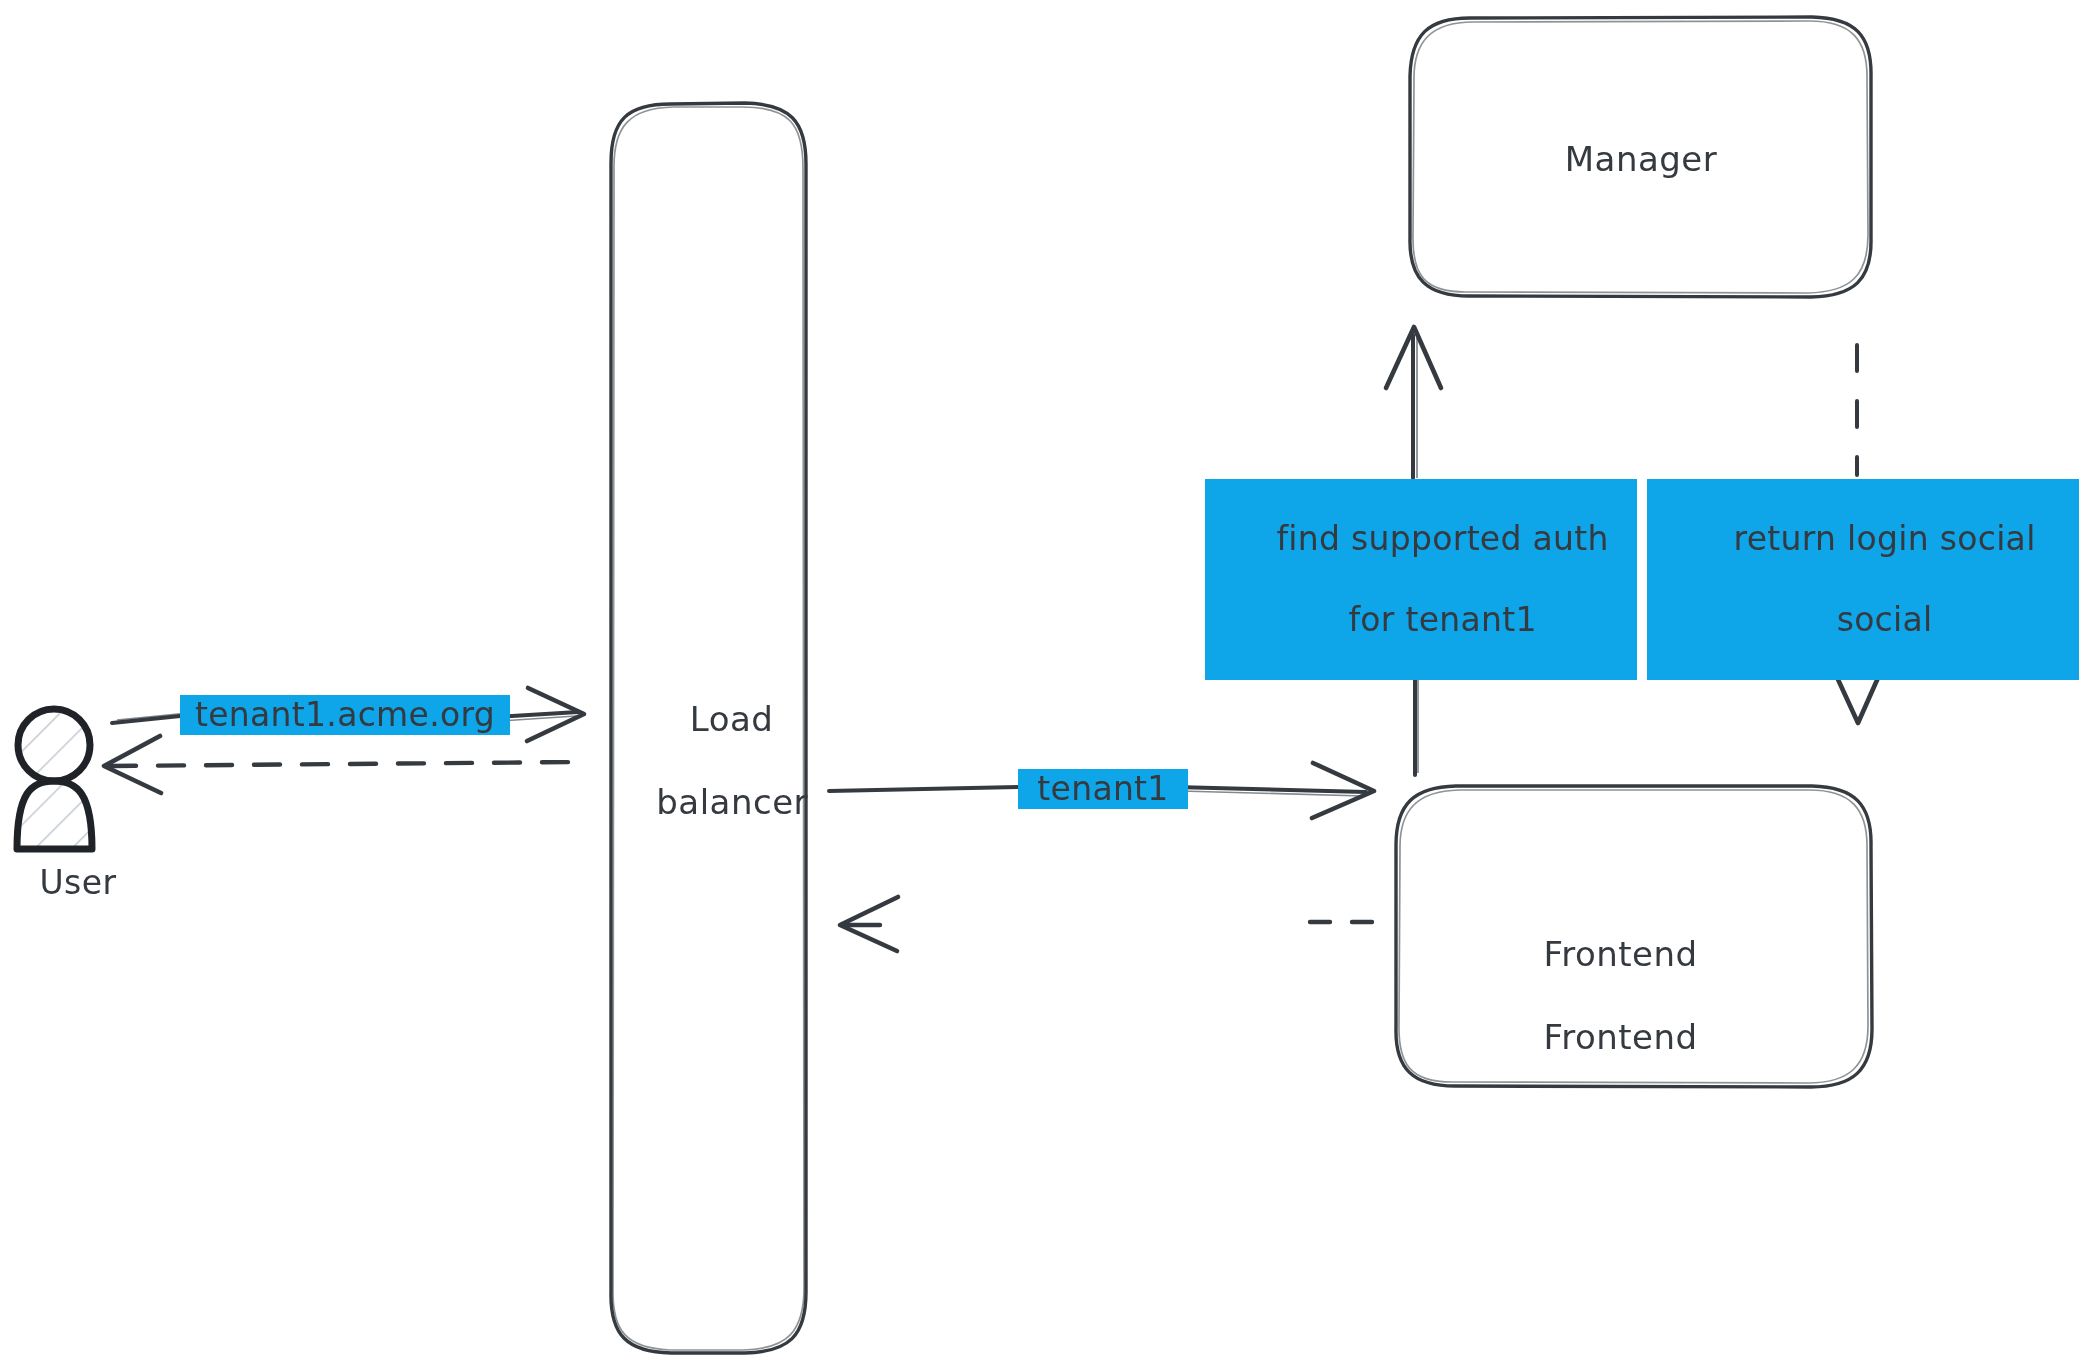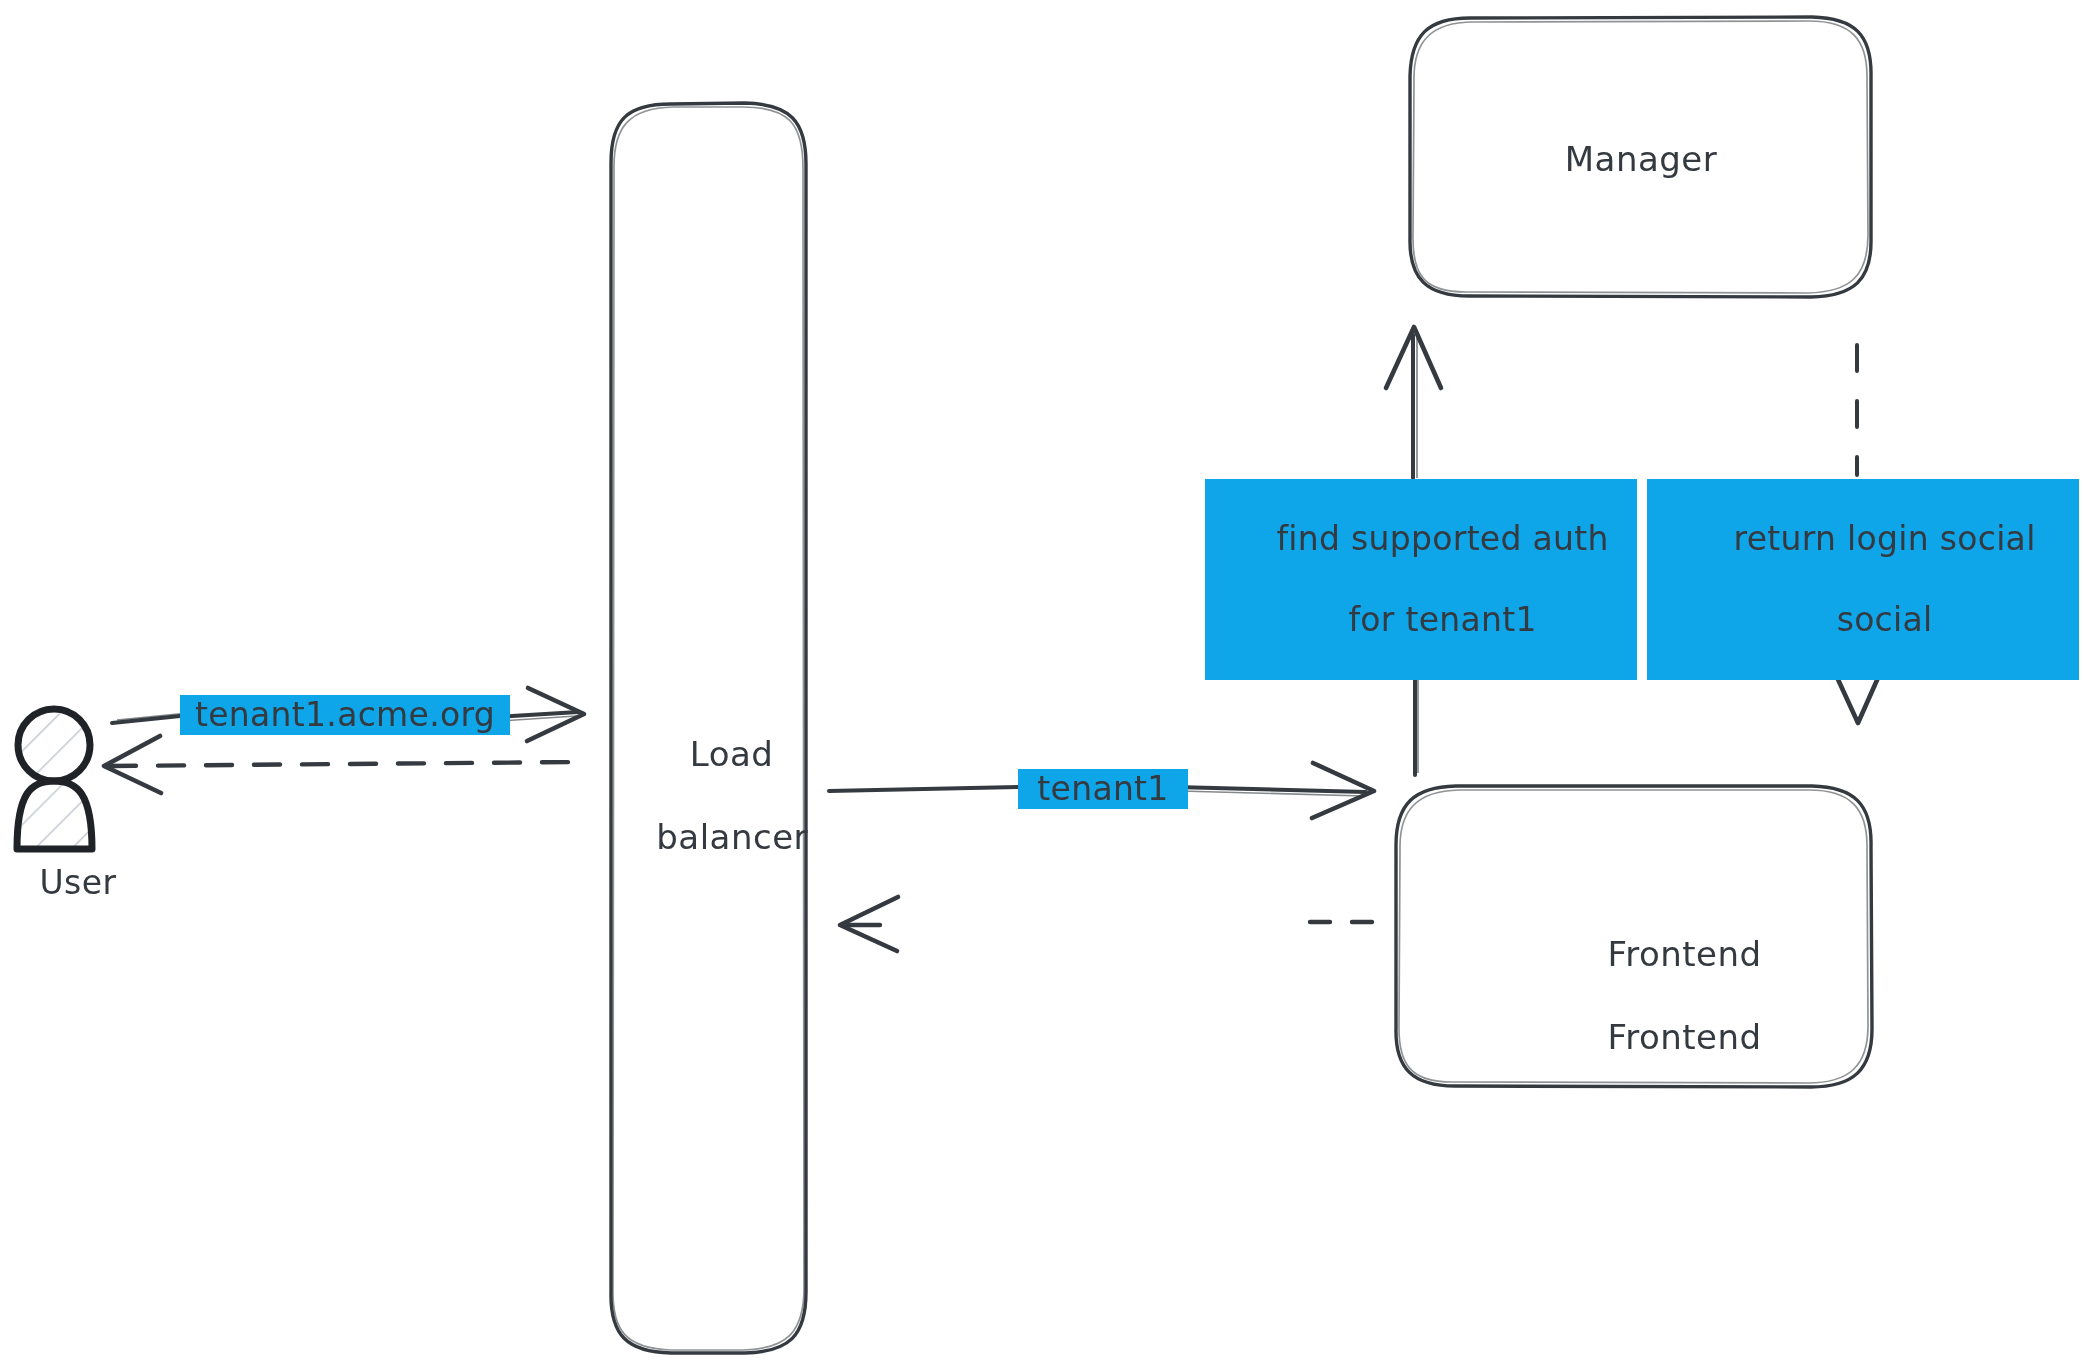--- a/index.html
+++ b/index.html
@@ -129,28 +129,28 @@
 
     <g>
       <path d="M 1857 345 L 1857 475" fill="none" stroke="#343a40" stroke-width="4" stroke-dasharray="26 30" stroke-linecap="round"></path>
       <path d="M 1857 583 L 1857 690" fill="none" stroke="#343a40" stroke-width="4" stroke-dasharray="26 30" stroke-linecap="round"></path>
       <path d="M 1830 662 L 1858 723 L 1885 662" fill="none" stroke="#343a40" stroke-width="4.6" stroke-linecap="round" stroke-linejoin="round"></path>
     </g>
   </svg>
 
   <div class="actor-label" style="left:0px; top:863px; width:108px;">User</div>
 
-  <div class="node-label" style="left:611px; top:693px; width:196px;">
+  <div class="node-label" style="left:611px; top:658px; width:196px;">
     <span>Load</span><br>
     <span>balancer</span>
   </div>
 
   <div class="node-label" style="left:1410px; top:139px; width:462px;">Manager</div>
 
-  <div class="node-label" style="left:1396px; top:893px; width:532px;">
+  <div class="node-label" style="left:1332px; top:893px; width:532px;">
     <span>Frontend</span><br>
     <span>Frontend</span>
   </div>
 
   <div class="edge-label" style="left:180px; top:695px; width:318px;">tenant1.acme.org</div>
 
   <div class="edge-label" style="left:1018px; top:769px; width:158px;">tenant1</div>
 
 
   <div class="edge-label" style="left:1205px; top:479px; width:420px;">

